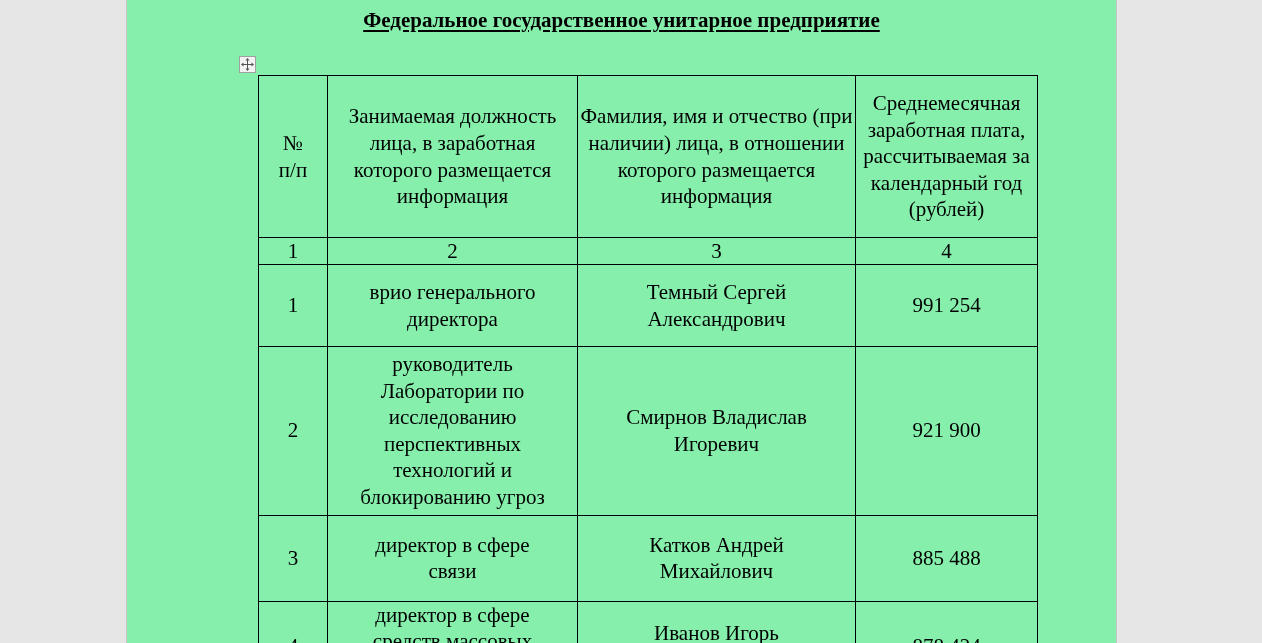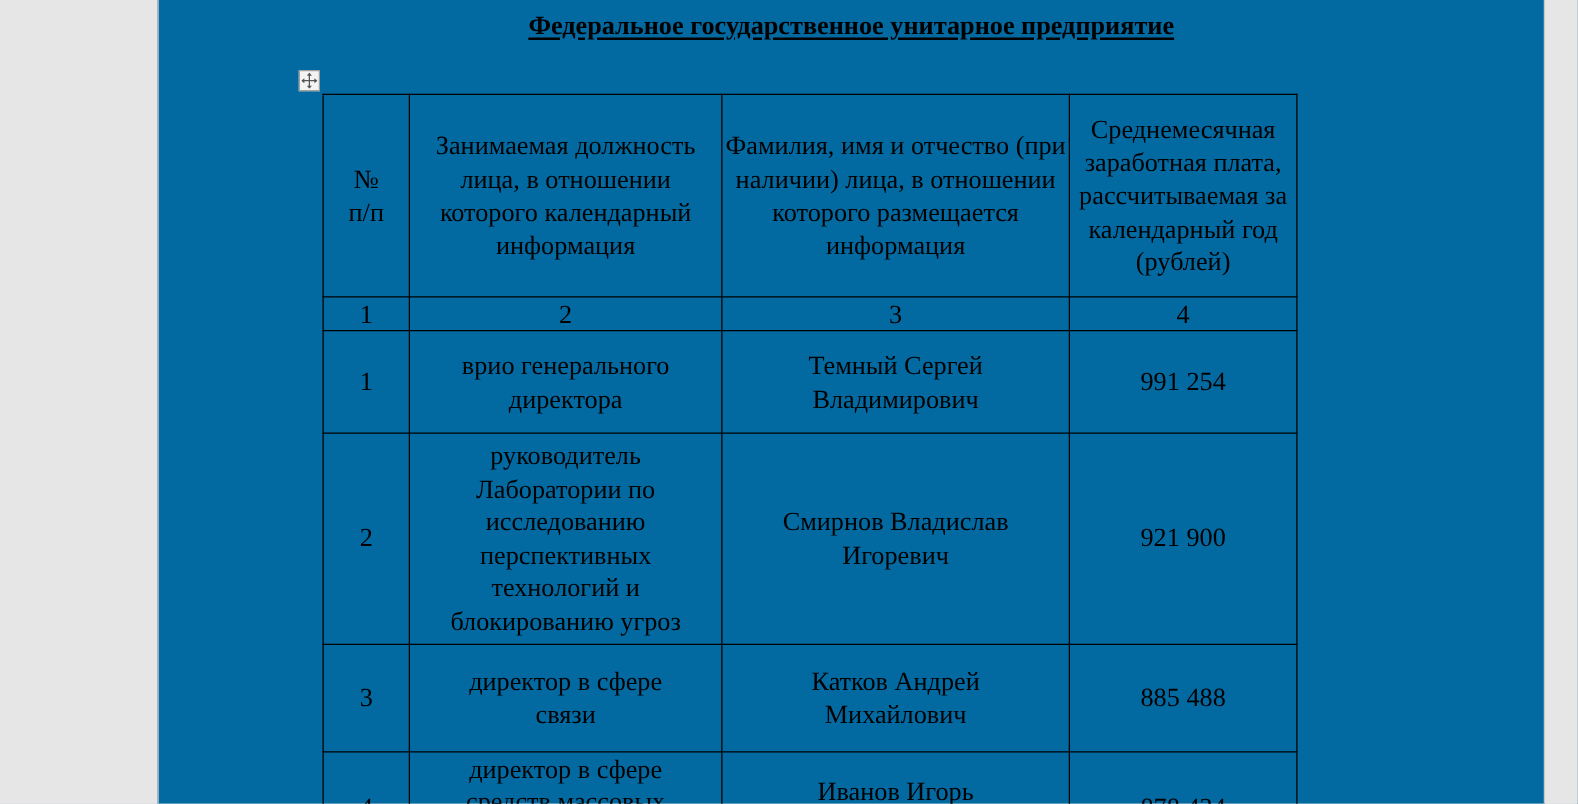--- a/index.html
+++ b/index.html
@@ -15,23 +15,23 @@
     .workspace {
       position: relative;
       width: 1262px;
       height: 643px;
       background: #e6e6e6;
     }
     .page {
       position: absolute;
       left: 126px;
       top: 0;
-      width: 1110px;
+      width: 991px;
       height: 643px;
-      background: #0369a1;
+      background: #86efac;
       border-left: 1px solid #c6c6c6;
       border-right: 1px solid #c6c6c6;
       box-sizing: border-box;
     }
     .title {
       position: absolute;
       left: 0;
       top: 6px;
       width: 100%;
       text-align: center;
@@ -114,34 +114,34 @@
     <colgroup>
       <col class="c1">
         <col class="c2">
         <col class="c3">
         <col class="c4">
     </colgroup>
     <tbody>
         <tr class="hdr">
       <td class="multiline">№
 п/п</td>
-      <td>Занимаемая должность лица, в отношении которого календарный информация</td>
+      <td>Занимаемая должность лица, в заработная которого размещается информация</td>
       <td>Фамилия, имя и отчество (при наличии) лица, в отношении которого размещается информация</td>
       <td>Среднемесячная заработная плата, рассчитываемая за календарный год (рублей)</td>
     </tr>
     <tr class="nums">
       <td>1</td>
       <td>2</td>
       <td>3</td>
       <td>4</td>
     </tr>
     <tr class="r1">
       <td>1</td>
       <td style="padding:0 20px;">врио генерального директора</td>
-      <td style="padding:0 50px;">Темный Сергей Владимирович</td>
+      <td style="padding:0 50px;">Темный Сергей Александрович</td>
       <td>991 254</td>
     </tr>
     <tr class="r2">
       <td>2</td>
       <td style="padding:4px 18px;">руководитель Лаборатории по исследованию перспективных технологий и блокированию угроз</td>
       <td style="padding:0 30px;">Смирнов Владислав Игоревич</td>
       <td>921 900</td>
     </tr>
     <tr class="r3">
       <td>3</td>

